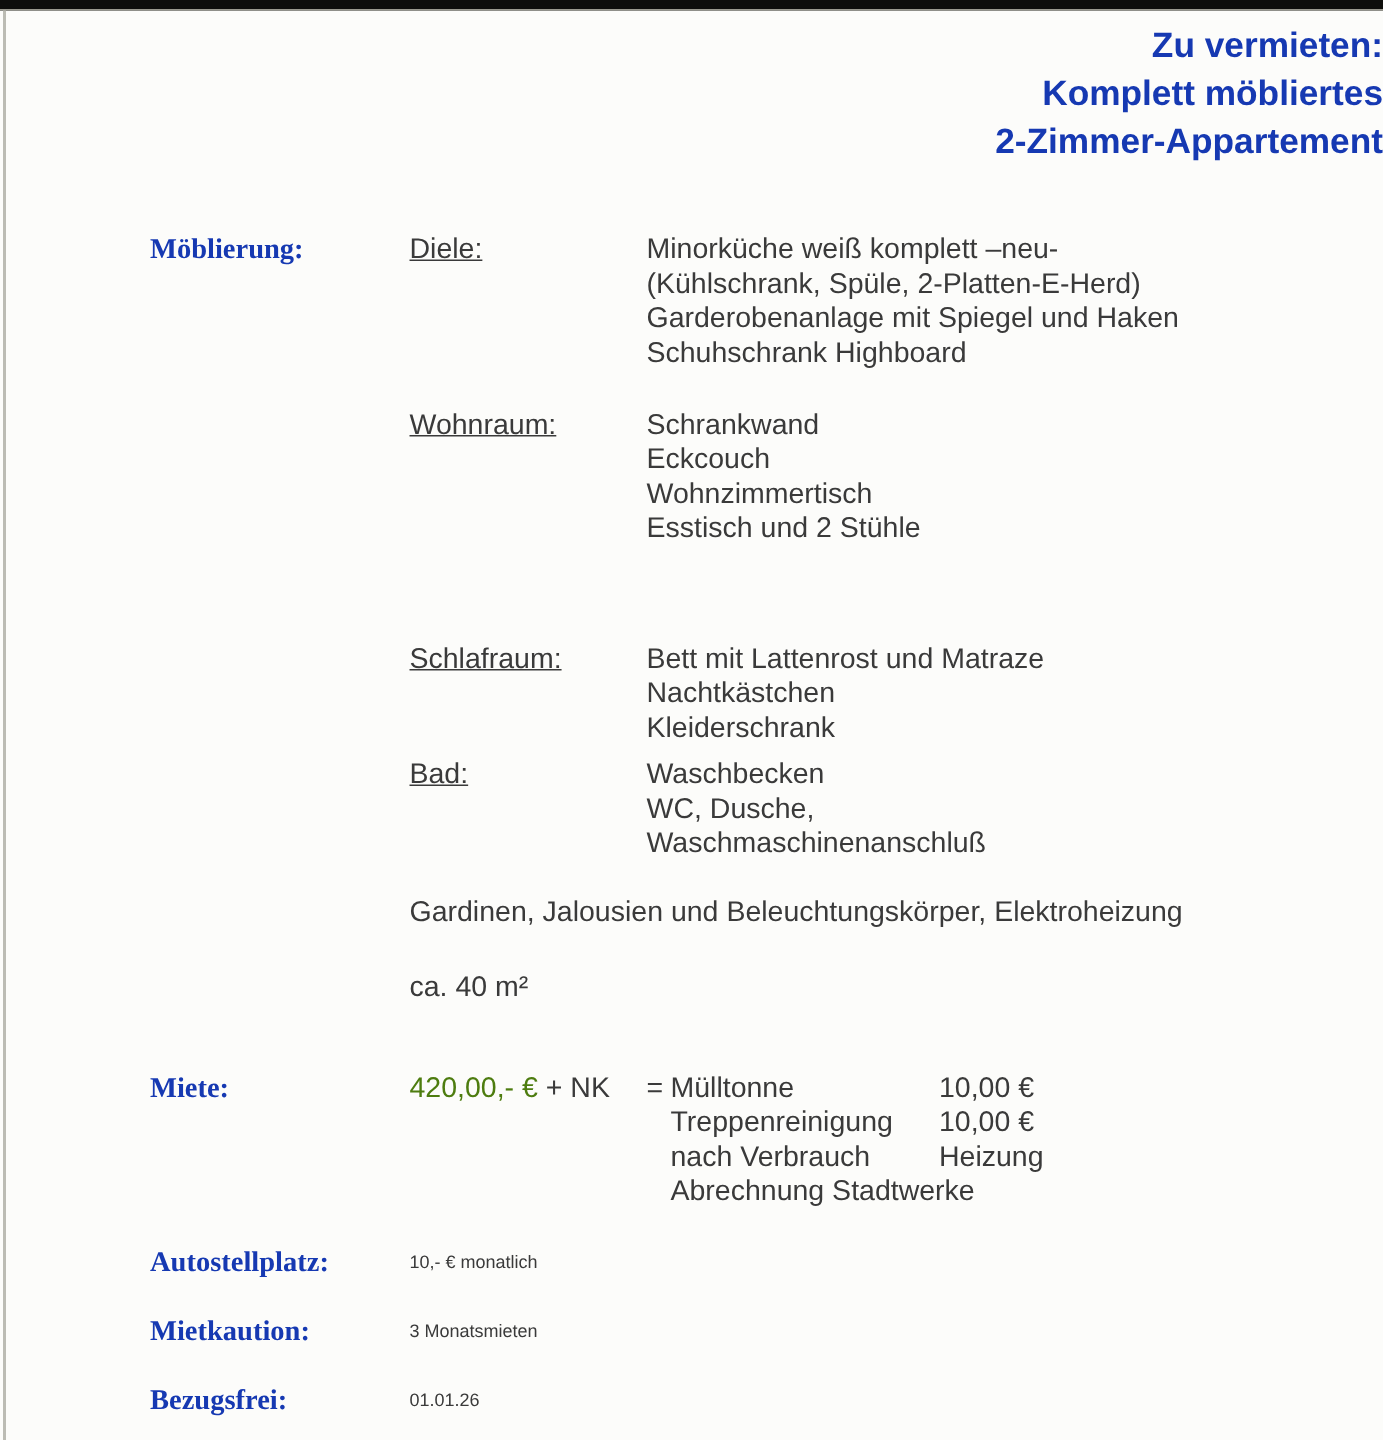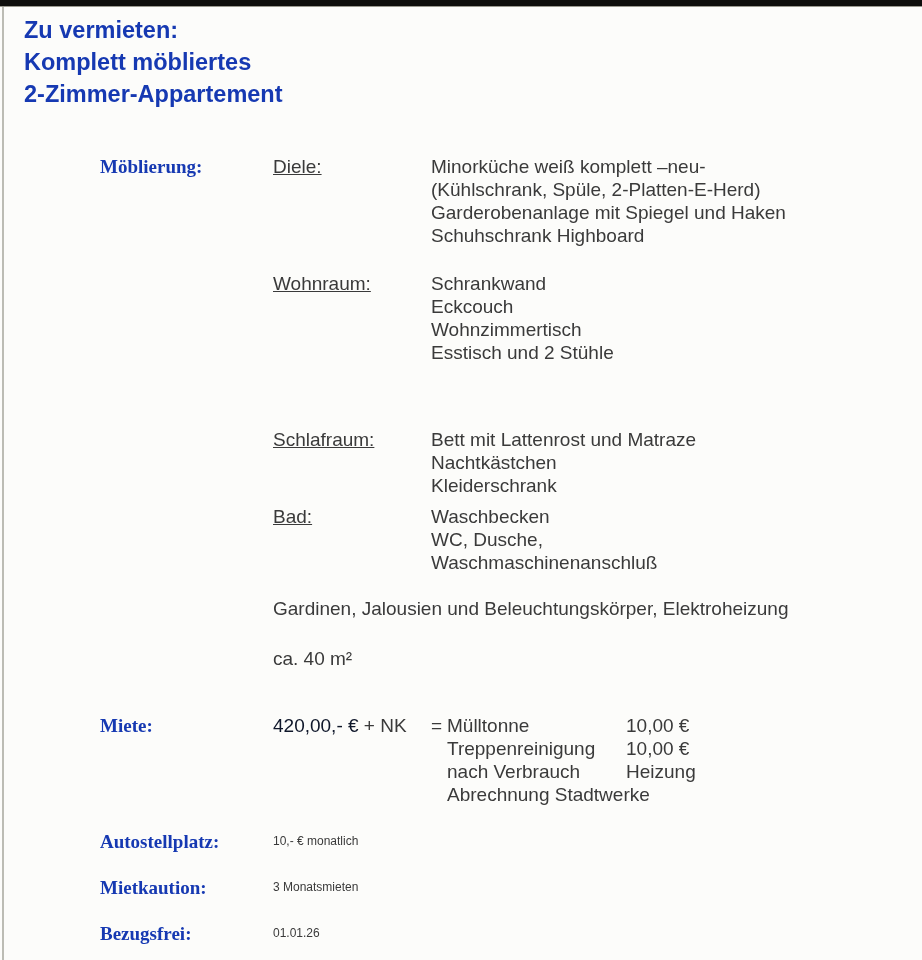--- a/index.html
+++ b/index.html
@@ -14,21 +14,21 @@
   .topbar {
     position: absolute; left: 0; top: 0; width: 922px; height: 6px;
     background: #0e0e0c; border-bottom: 1px solid #9a998f;
   }
   .leftline {
     position: absolute; left: 2px; top: 7px; bottom: 0; width: 2px;
     background: #bcbcb4;
   }
   .title {
     position: absolute; top: 14px; left: 0; width: 922px;
-    text-align: left; padding-left: 24px; box-sizing: border-box;
+    text-align: right; padding-left: 24px; box-sizing: border-box;
     font-weight: bold; font-size: 23.5px; line-height: 32px;
     color: #1639b2;
   }
   .blue-label {
     position: absolute; left: 100px;
     font-weight: bold; font-size: 19px; line-height: 23px;
     color: #1639b2; white-space: nowrap; font-family: Liberation Serif, serif;
   }
   .room {
     position: absolute; left: 273px;
@@ -37,21 +37,21 @@
   }
   .room-name {
     width: 126px; flex: 0 0 126px;
     text-decoration: underline; white-space: nowrap;
   }
   .room-items div { white-space: nowrap; }
   .free-line {
     position: absolute; left: 273px;
     font-size: 19px; line-height: 23px; white-space: nowrap;
   }
-  .price-red { color: #0f172a; margin-top: 45px; }
+  .price-red { color: #4d7c0f; margin-top: 45px; }
   .miete-price { position: absolute; left: 273px; top: 714px; font-size: 19px; line-height: 23px; white-space: nowrap; }
   .miete-eq { position: absolute; left: 431px; top: 714px; font-size: 19px; line-height: 23px; }
   .nk-table {
     position: absolute; left: 447px; top: 714px;
     display: grid; grid-template-columns: 179px auto;
     font-size: 19px; line-height: 23px;
   }
   .nk-table span { white-space: nowrap; }
   .detail-value {
     position: absolute; left: 273px;

